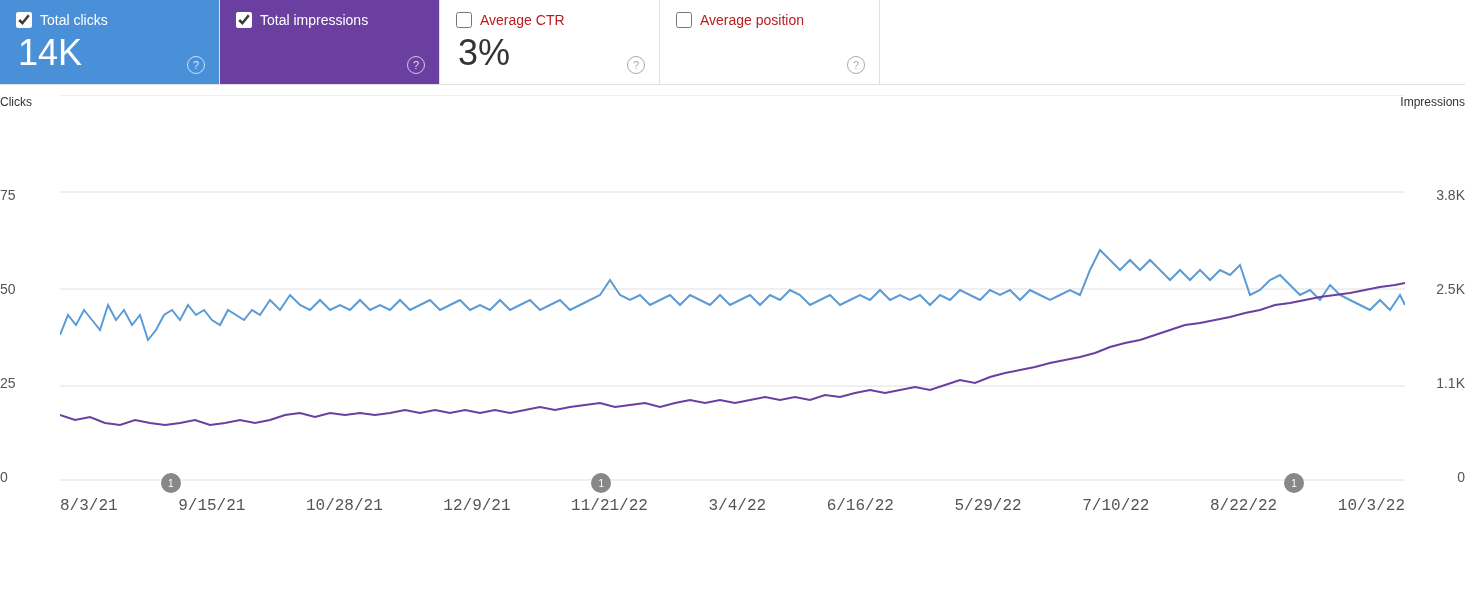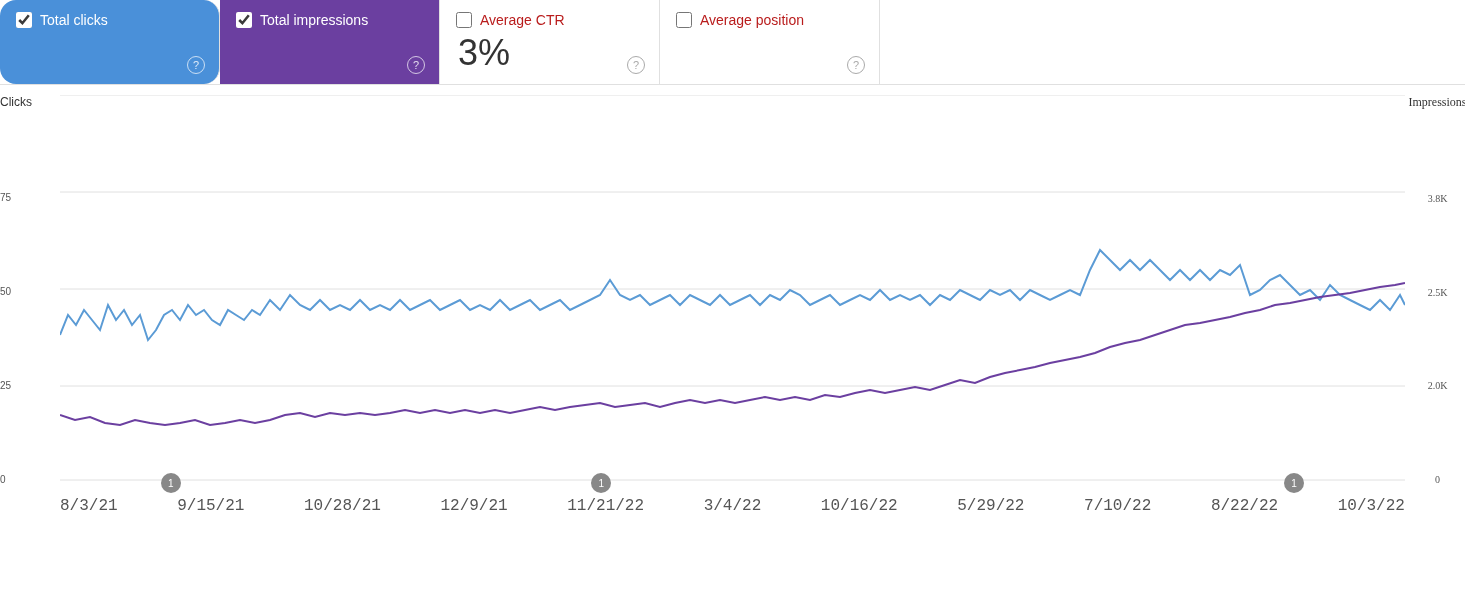--- a/index.html
+++ b/index.html
@@ -19,21 +19,20 @@
     .metric-card {
       padding: 12px 20px 10px 16px;
       border-right: 1px solid #e0e0e0;
       min-width: 220px;
       position: relative;
       cursor: pointer;
     }
 
     .metric-card.active-blue {
       background: #4a90d9;
-      border-radius: 16px;
     }
 
     .metric-card.active-purple {
       background: #6b3fa0;
     }
 
     .metric-card.inactive {
       background: #fff;
     }
 
@@ -121,26 +120,25 @@
 
     .y-axis-right {
       position: absolute;
       right: 0;
       top: 10px;
       width: 55px;
       height: 390px;
       display: flex;
       flex-direction: column;
       justify-content: space-between;
-      align-items: center;
-      font-family: Liberation Serif, serif;
+      align-items: flex-end;
     }
 
     .axis-label {
-      font-size: 10px;
+      font-size: 14px;
       color: #555;
     }
 
     .axis-title {
       font-size: 12px;
       color: #333;
       font-weight: 500;
     }
 
     .x-axis {
@@ -188,20 +186,21 @@
   </style>
 </head>
 <body>
 
 <div class="metrics-bar">
   <div class="metric-card active-blue">
     <div class="metric-header">
       <input type="checkbox" class="metric-checkbox" checked="" style="">
       <span class="metric-label">Total clicks</span>
     </div>
+    <div class="metric-value">14K</div>
     <div class="metric-help">?</div>
   </div>
 
   <div class="metric-card active-purple">
     <div class="metric-header">
       <input type="checkbox" class="metric-checkbox" checked="" style="">
       <span class="metric-label">Total impressions</span>
     </div>
     <div class="metric-help">?</div>
   </div>
@@ -231,21 +230,21 @@
     <span class="axis-label">75</span>
     <span class="axis-label">50</span>
     <span class="axis-label">25</span>
     <span class="axis-label">0</span>
   </div>
 
   <div class="y-axis-right">
     <span class="axis-title">Impressions</span>
     <span class="axis-label">3.8K</span>
     <span class="axis-label">2.5K</span>
-    <span class="axis-label">2.0K</span>
+    <span class="axis-label">1.1K</span>
     <span class="axis-label">0</span>
   </div>
 
   <div class="chart-svg-container">
     <svg viewBox="0 0 1345 390" preserveAspectRatio="none" xmlns="http://www.w3.org/2000/svg">
 
       <line x1="0" y1="0" x2="1345" y2="0" stroke="#e0e0e0" stroke-width="1"></line>
       <line x1="0" y1="97" x2="1345" y2="97" stroke="#e0e0e0" stroke-width="1"></line>
       <line x1="0" y1="194" x2="1345" y2="194" stroke="#e0e0e0" stroke-width="1"></line>
       <line x1="0" y1="291" x2="1345" y2="291" stroke="#e0e0e0" stroke-width="1"></line>
@@ -282,21 +281,21 @@
     </svg>
   </div>
 
   <div class="x-axis">
     <span class="x-label">8/3/21</span>
     <span class="x-label">9/15/21</span>
     <span class="x-label">10/28/21</span>
     <span class="x-label">12/9/21</span>
     <span class="x-label">11/21/22</span>
     <span class="x-label">3/4/22</span>
-    <span class="x-label">10/16/22</span>
+    <span class="x-label">6/16/22</span>
     <span class="x-label">5/29/22</span>
     <span class="x-label">7/10/22</span>
     <span class="x-label">8/22/22</span>
     <span class="x-label">10/3/22</span>
   </div>
 
   <div class="annotation-badge" style="left: 160.875px;">1</div>
   <div class="annotation-badge" style="left: 591.275px;">1</div>
   <div class="annotation-badge" style="left: 1283.95px;">1</div>
 

